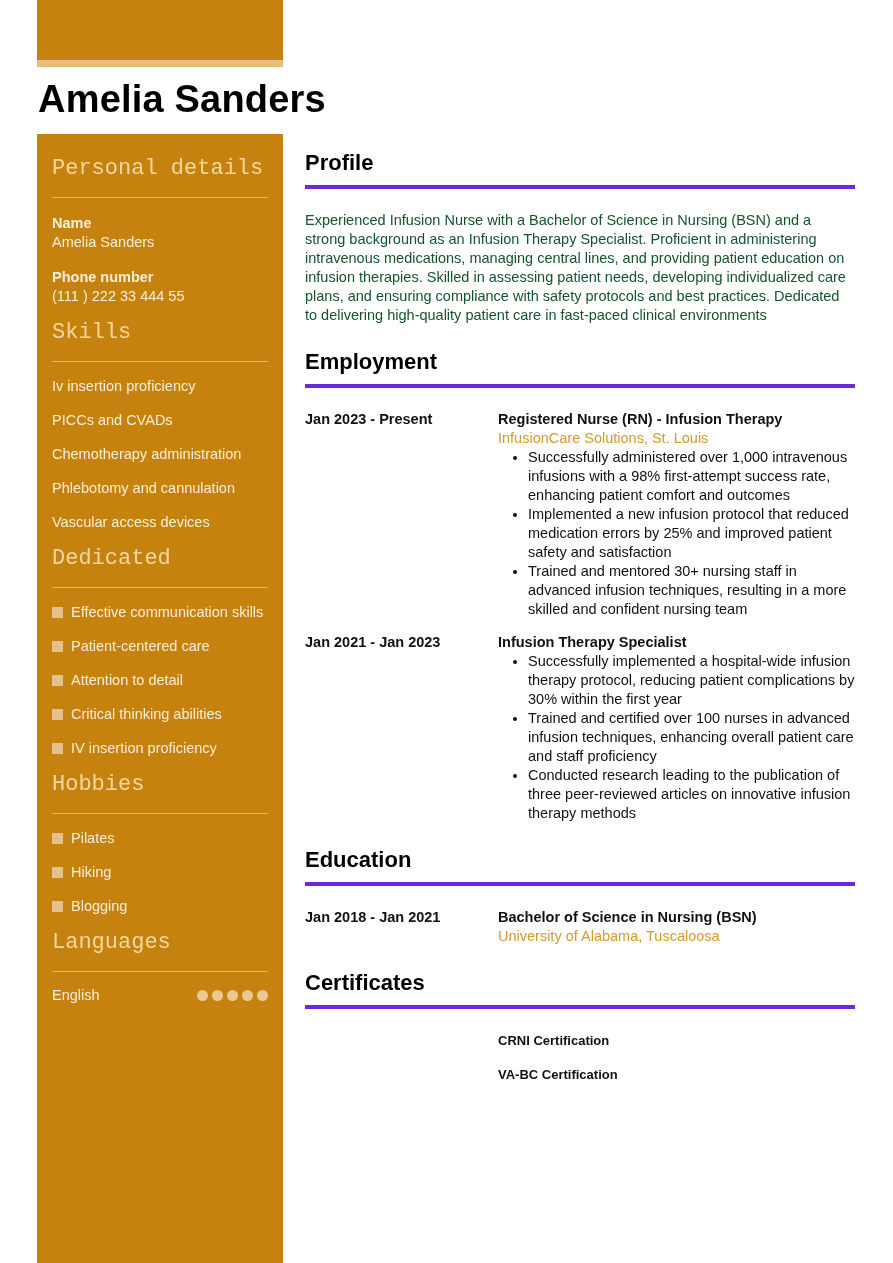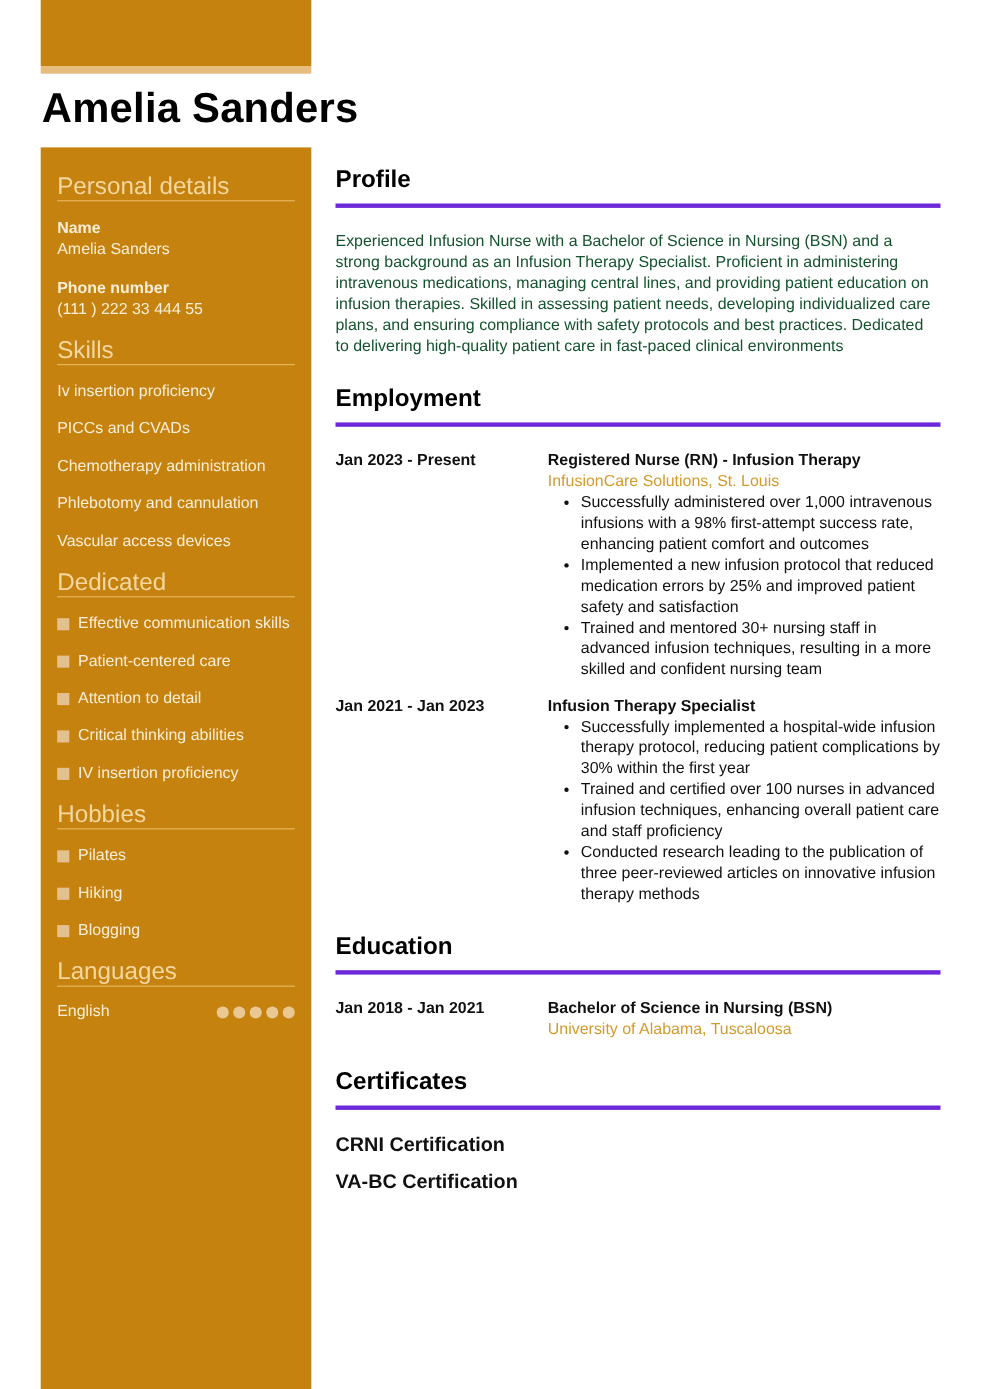--- a/index.html
+++ b/index.html
@@ -18,22 +18,22 @@
     .name {
       position: absolute; left: 38px; top: 78px; margin: 0;
       font-size: 38px; font-weight: bold; color: #000; letter-spacing: 0.2px;
     }
     .sidebar {
       position: absolute; left: 37px; top: 134px; width: 246px; height: 1129px;
       background: #c5820f; color: #fbeed6; box-sizing: border-box;
       padding: 22px 15px 0 15px;
     }
     .sb-title {
-      font-size: 22px; color: #f5d7a0; margin: 0; padding-bottom: 0;
-      border-bottom: 1px solid #eab865; font-weight: normal;
+      font-size: 22px; color: #f5d7a0; margin: 0; padding-bottom: 16px;
+      border-bottom: 1px solid #eab865; font-weight: normal; font-family: Liberation Mono, monospace;
     }
     .sb-section { margin-bottom: 14px; }
     .pd-label { font-weight: bold; font-size: 14.5px; margin-top: 16px; line-height: 19px; }
     .pd-value { font-size: 14.5px; line-height: 19px; }
     .skill { font-size: 14.5px; line-height: 19px; margin-top: 15px; }
     .sq-item { display: flex; align-items: flex-start; font-size: 14.5px; line-height: 19px; margin-top: 15px; }
     .sq {
       width: 11px; height: 11px; background: #e3c18f; flex: 0 0 11px;
       margin-top: 4px; margin-right: 8px;
     }
@@ -50,21 +50,21 @@
     .m-section { margin-bottom: 24px; }
     .profile-text { font-size: 14.5px; line-height: 19px; margin-top: 22px; color: #14532d; }
     .entry { display: flex; margin-top: 22px; }
     .entry + .entry { margin-top: 14px; }
     .entry-date { width: 193px; flex: 0 0 193px; font-weight: bold; font-size: 14.5px; line-height: 19px; }
     .entry-body { flex: 1; font-size: 14.5px; line-height: 19px; }
     .entry-title { font-weight: bold; }
     .entry-org { color: #d49a2c; }
     .bullets { margin: 0; padding-left: 30px; }
     .bullets li { margin: 0; }
-    .cert { font-weight: bold; font-size: 18px; line-height: 19px; margin-top: 15px; }
+    .cert { font-weight: bold; font-size: 13px; line-height: 19px; margin-top: 15px; margin-left: 193px; }
     .cert.first { margin-top: 22px; }
   </style>
 </head>
 <body>
 
 <div class="top-block"></div>
 <div class="top-strip"></div>
 <h1 class="name">Amelia Sanders</h1>
 
 <aside class="sidebar">

